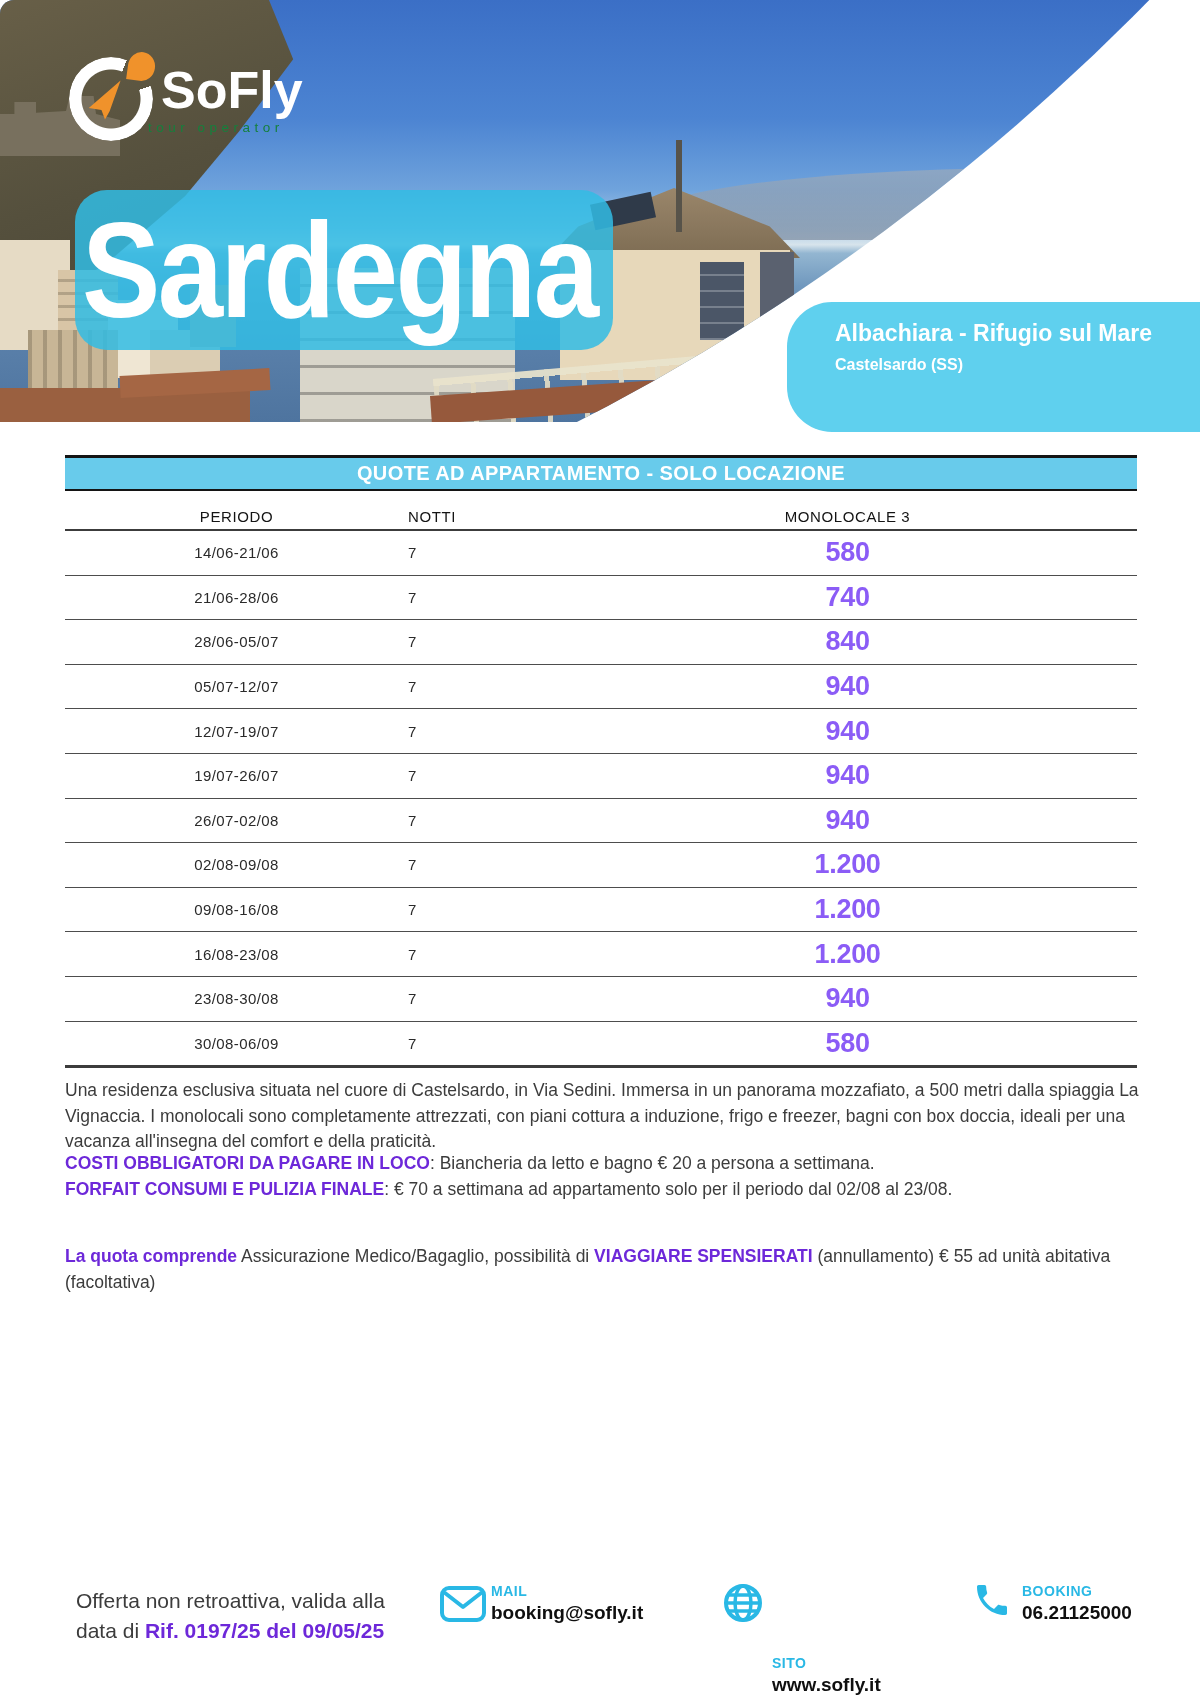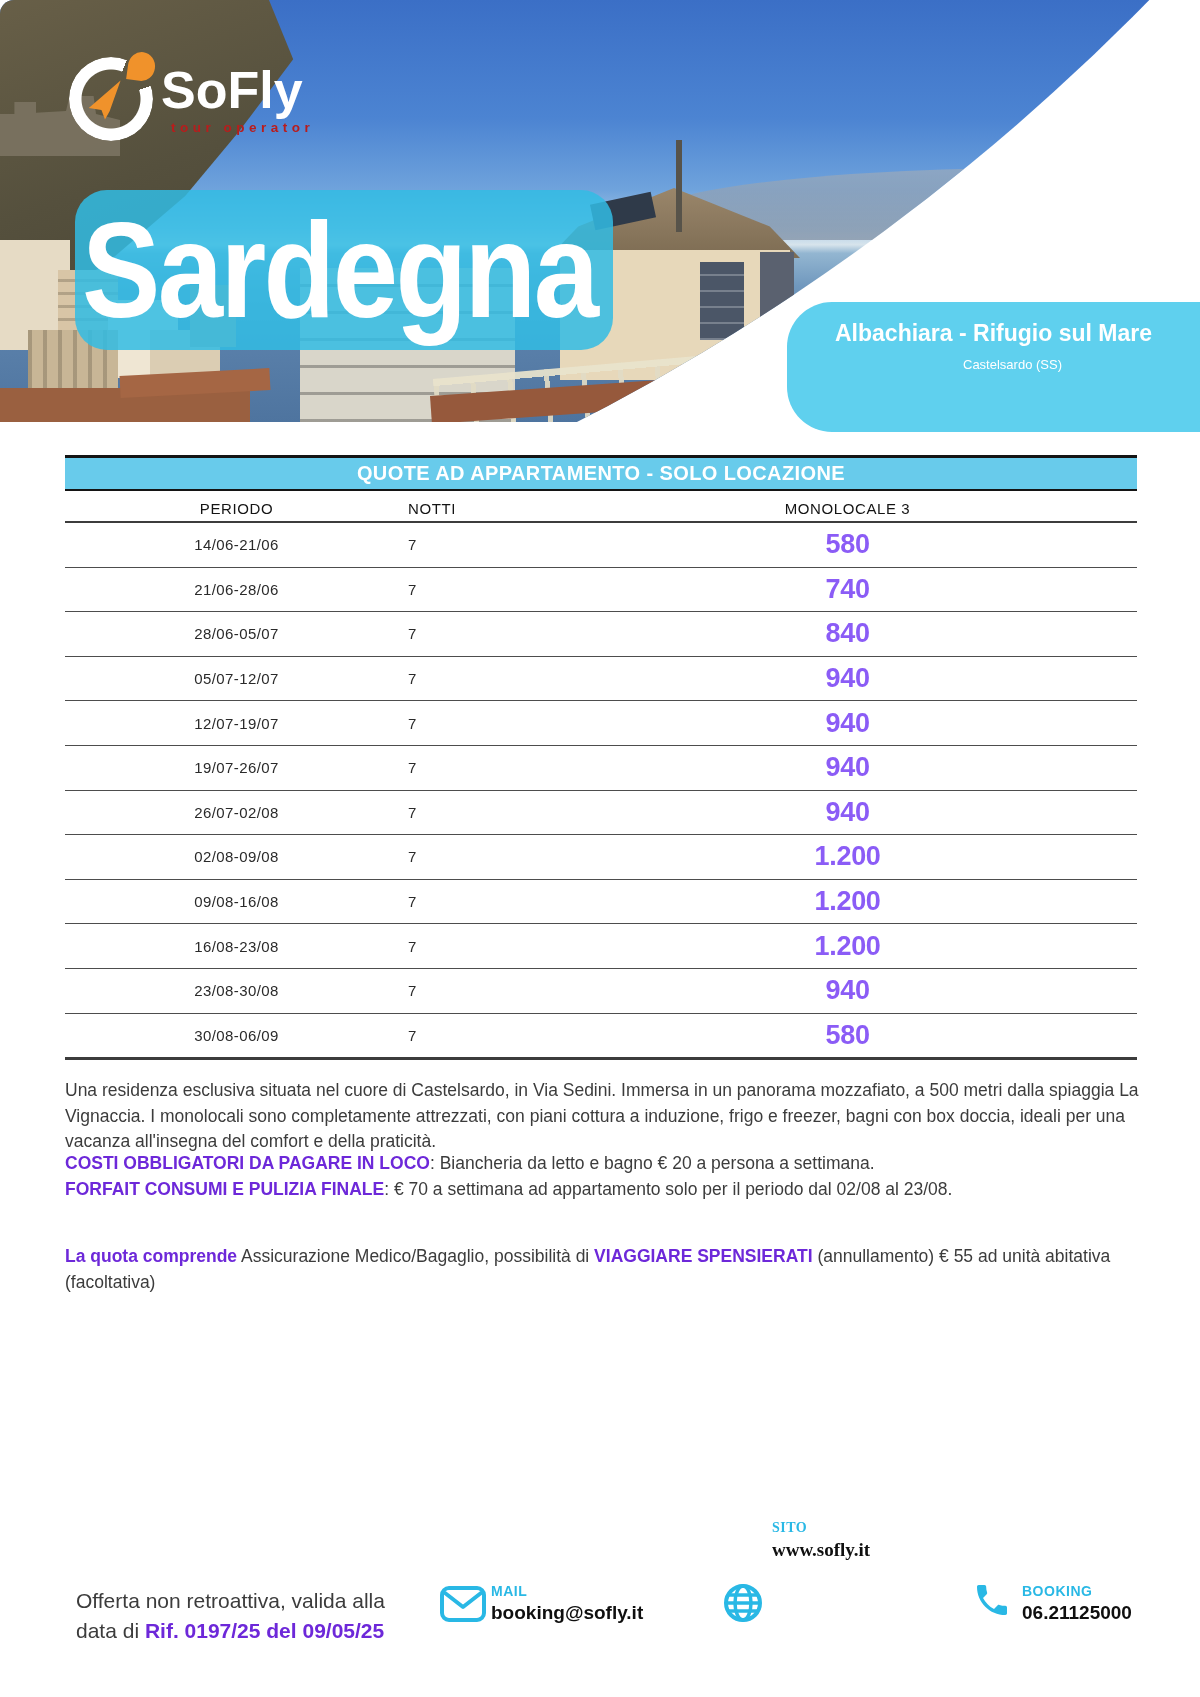--- a/index.html
+++ b/index.html
@@ -58,40 +58,40 @@
   
   .ring{position:absolute;left:69px;top:57px;width:84px;height:84px;border-radius:50%;
         background:conic-gradient(from 0deg,#ffffff 0 22deg,rgba(0,0,0,0) 22deg 72deg,#ffffff 72deg 360deg);
         -webkit-mask:radial-gradient(circle,transparent 0 29px,#000 30px);
         mask:radial-gradient(circle,transparent 0 29px,#000 30px);}
   .drop{position:absolute;left:128px;top:52px;width:27px;height:29px;background:#f0922b;
         border-radius:50% 50% 50% 0;transform:rotate(8deg);}
   .plane{position:absolute;left:88px;top:82px;width:36px;height:38px;background:#f0922b;
          clip-path:polygon(98% 2%,0 62%,34% 72%,40% 98%,56% 78%,98% 2%);transform:rotate(-8deg);}
   .brand{position:absolute;left:161px;top:60px;font-size:52px;font-weight:700;color:#ffffff;letter-spacing:0;}
-  .tagline{position:absolute;left:171px;top:120px;font-size:13.5px;font-weight:700;color:#b91c1c;letter-spacing:4.5px;}
+  .tagline{position:absolute;left:148px;top:120px;font-size:13.5px;font-weight:400;color:#15803d;letter-spacing:4.5px;}
 
   
   .dest-box{position:absolute;left:75px;top:190px;width:538px;height:160px;border-radius:32px;
             background:var(--destination_box,#31bce4);opacity:.85;}
   .dest-text{position:absolute;left:82px;top:200px;font-size:135px;font-weight:700;color:#ffffff;
              letter-spacing:-3px;line-height:1.05;transform:scaleX(.87);transform-origin:left top;white-space:nowrap;}
   .prop-box{position:absolute;left:787px;top:302px;width:413px;height:130px;
             background:var(--property_box,#5fd0ee);border-radius:45px 0 0 45px;
             color:#fff;box-sizing:border-box;padding:15px 10px 0 48px;}
   .prop-l1,.prop-l2{font-size:23px;font-weight:700;line-height:33px;}
-  .prop-loc{font-size:13px;font-weight:400;line-height:30px;text-align:center;}
+  .prop-loc{font-size:16px;font-weight:700;line-height:30px;}
 
   
   .ptable{position:absolute;left:65px;top:455px;width:1072px;}
   .banner{box-sizing:border-box;height:36px;background:var(--banner,#68cbeb);
           border-top:3px solid #141414;border-bottom:2px solid #141414;
           text-align:center;line-height:31px;color:#fff;font-size:20px;font-weight:700;letter-spacing:.4px;}
   .cols{display:flex;height:26px;align-items:center;border-bottom:2px solid #3c3c3c;
-        font-size:15px;color:#141414;letter-spacing:.6px;padding-top:4px;}
+        font-size:15px;color:#141414;letter-spacing:.6px;padding-top:12px;}
   .c1{width:32%;text-align:center;}
   .c2{width:14%;text-align:left;}
   .c3{width:54%;text-align:center;}
   .t-row{display:flex;align-items:center;height:43.6px;border-top:1.5px solid #4d4d4d;
          font-size:15px;color:#2a2a2a;letter-spacing:.4px;}
   .t-row:first-child{border-top:none;}
   .t-row .price{font-size:27px;font-weight:700;color:#8b5cf6;letter-spacing:-.3px;}
   .rows{border-bottom:3px solid #3c3c3c;}
 
   
@@ -102,21 +102,21 @@
 
   
   .validity{position:absolute;left:76px;top:1586px;font-size:21px;line-height:30px;color:#3c3c3c;}
   .contact{position:absolute;}
   .c-label{font-size:14px;font-weight:700;color:var(--accent,#29b8e5);letter-spacing:.5px;}
   .c-value{font-size:19px;font-weight:700;color:#0f0f0f;margin-top:3px;}
   .icon-mail{position:absolute;left:440px;top:1586px;}
   .icon-globe{position:absolute;left:722px;top:1582px;}
   .icon-phone{position:absolute;left:972px;top:1580px;}
   .txt-mail{left:491px;top:1583px;}
-  .txt-sito{left:772px;top:1520px;font-family:Liberation Serif, serif;}
+  .txt-sito{left:772px;top:1655px;}
   .txt-booking{left:1022px;top:1583px;}
 </style>
 </head>
 <body>
 
 <div class="page">
 
   <header>
     <div class="photo">
       <div class="scene">

